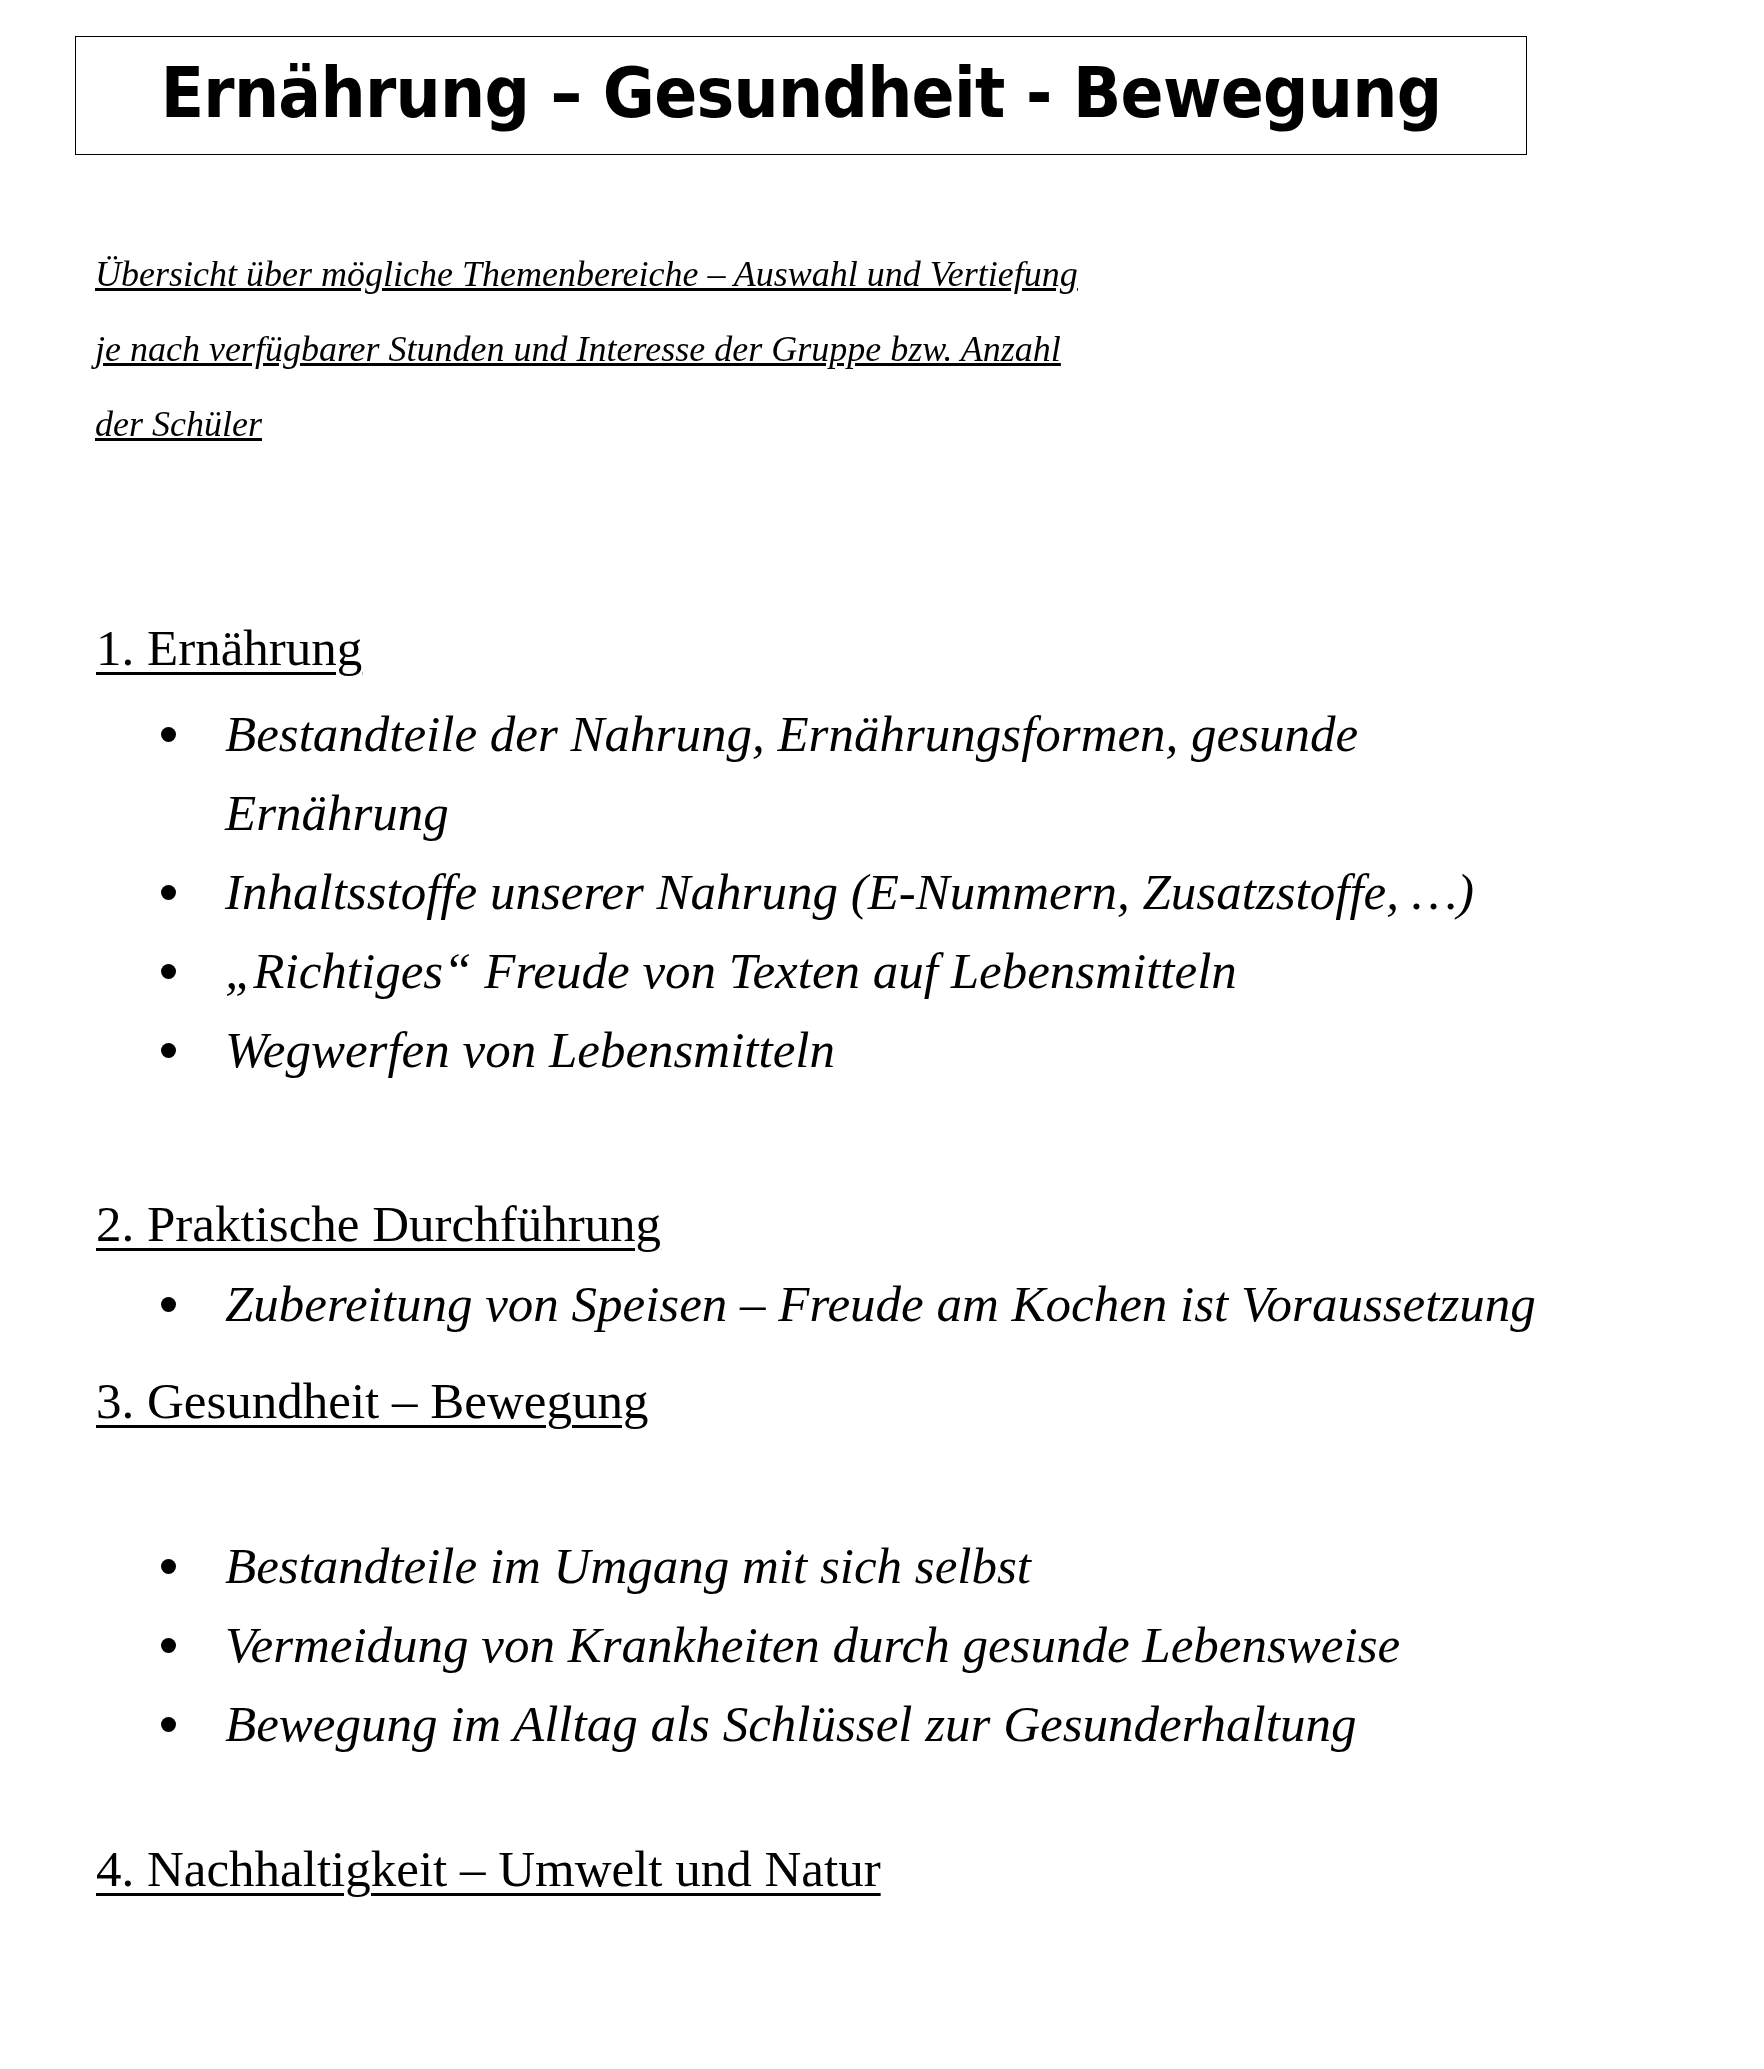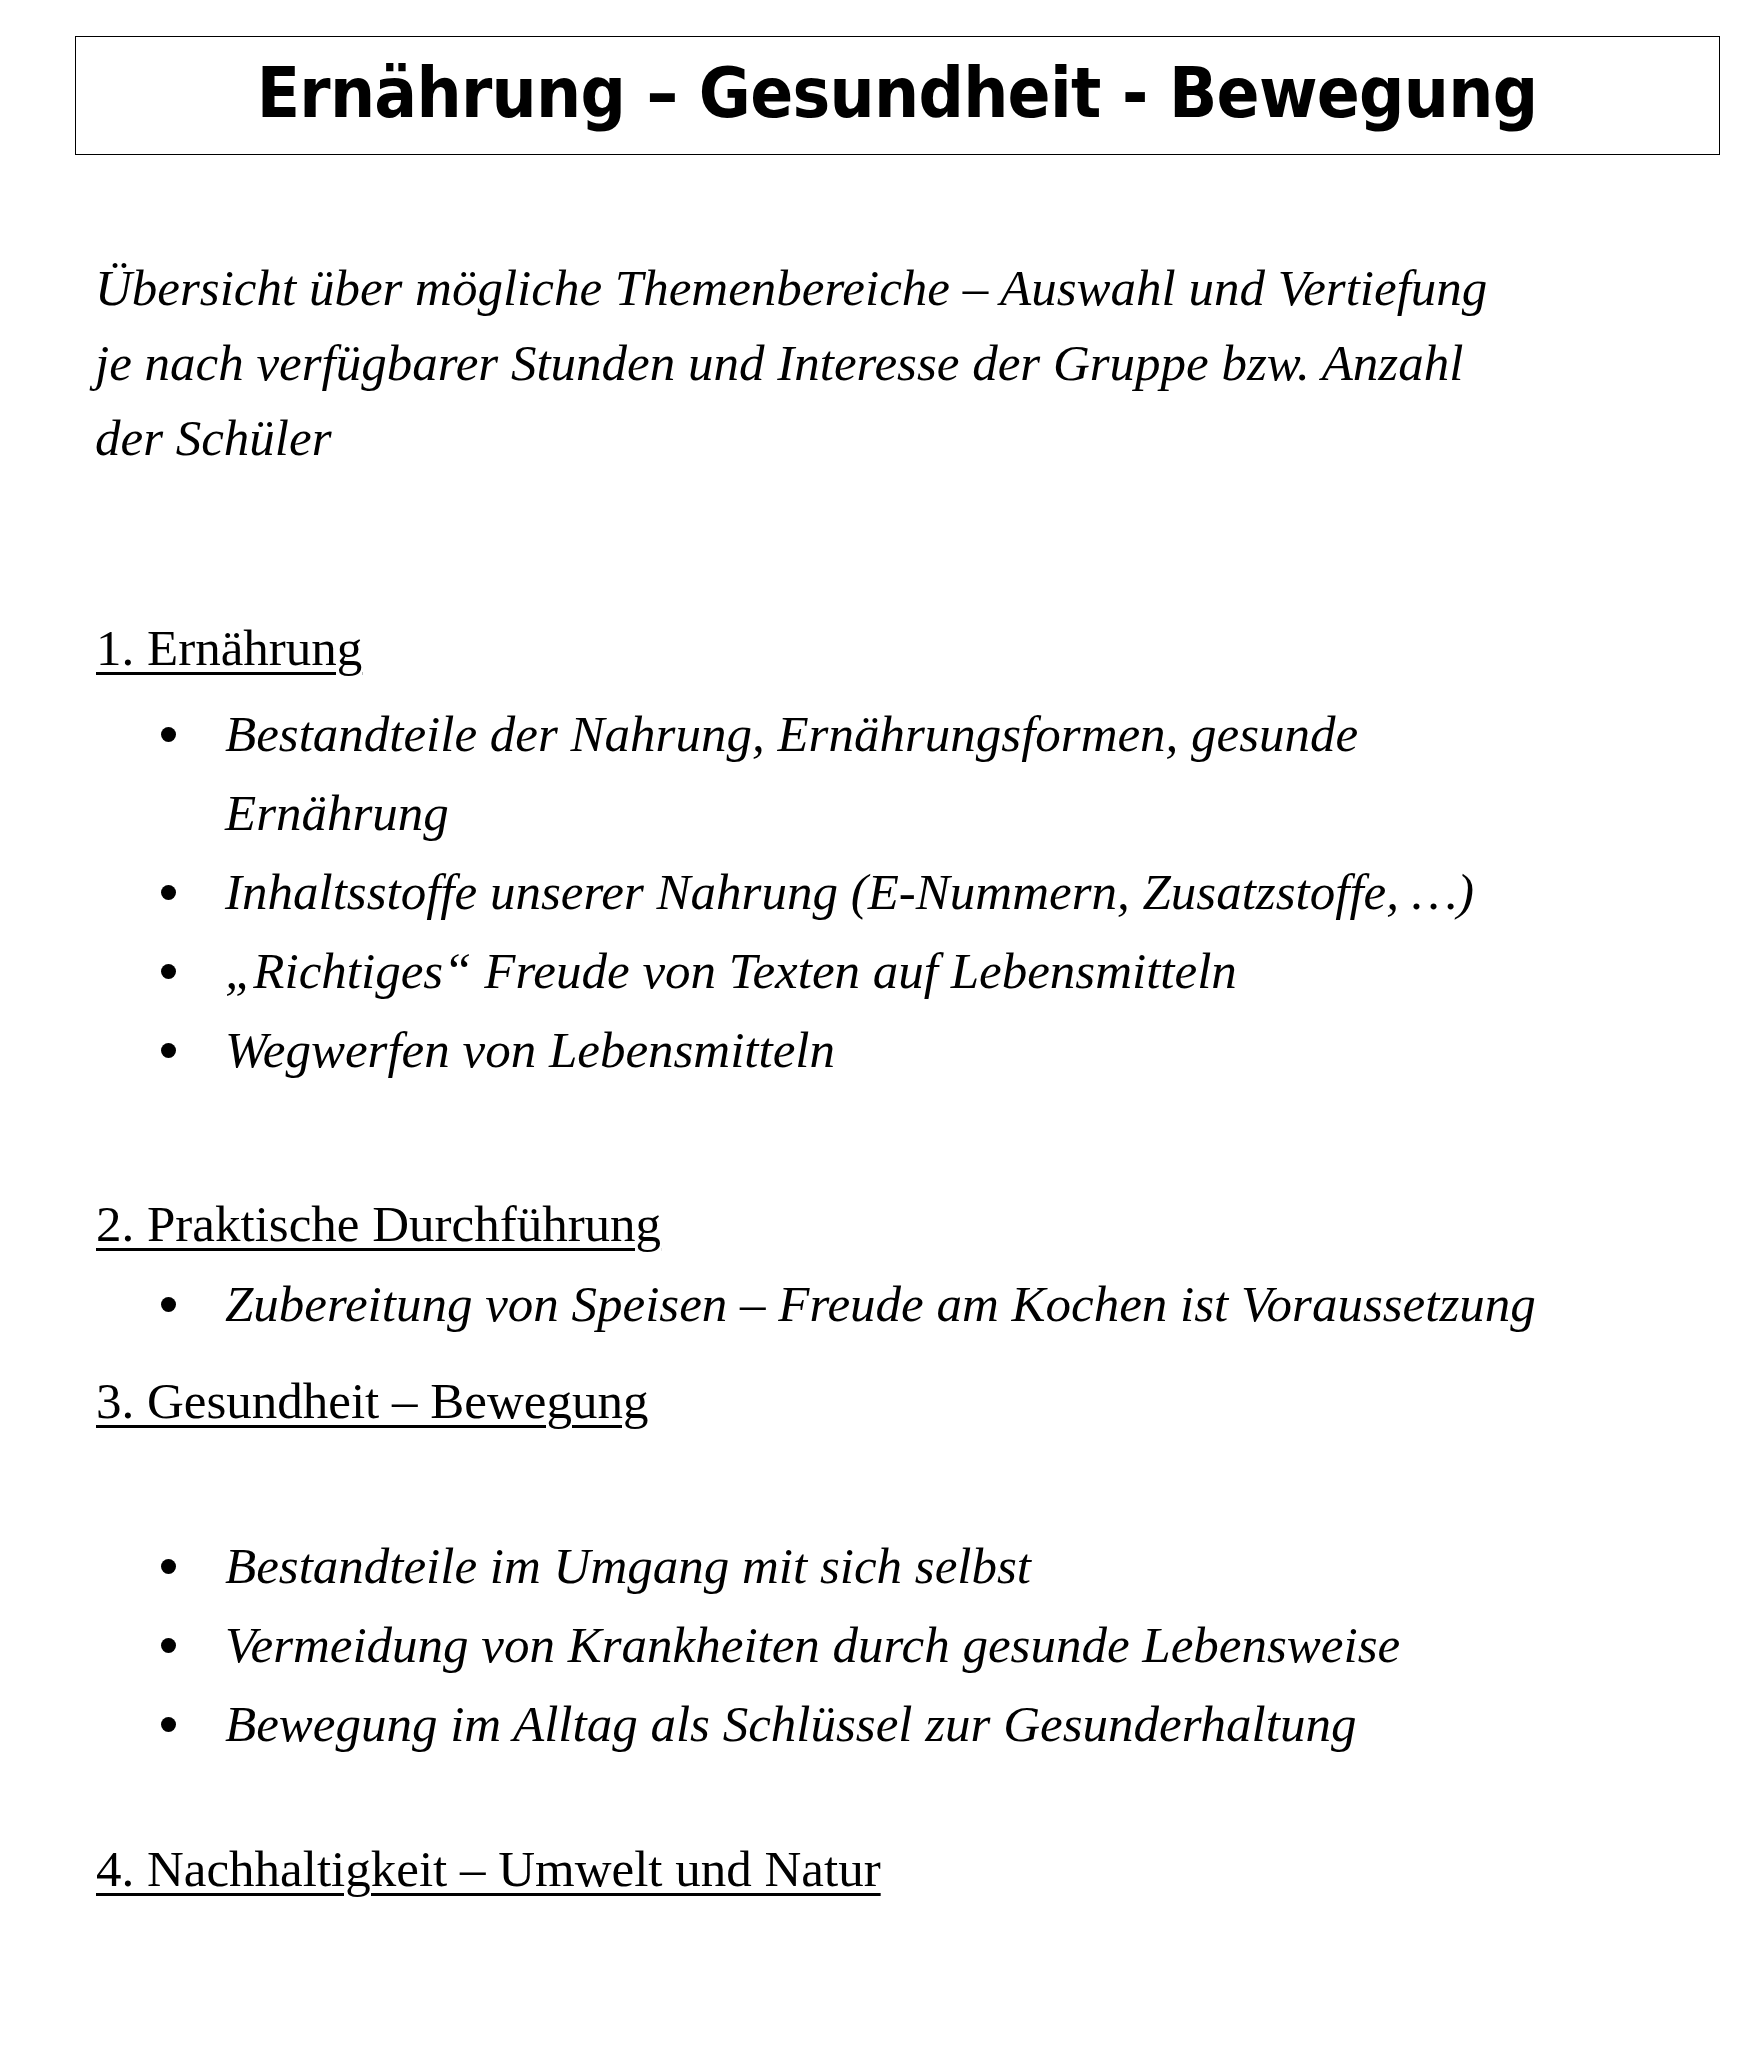--- a/index.html
+++ b/index.html
@@ -8,44 +8,45 @@
       height: 2070px;
       position: relative;
       overflow: hidden;
       color: #000000;
       font-family: "Liberation Serif", serif;
     }
     .title-box {
       position: absolute;
       left: 75px;
       top: 36px;
-      width: 1645px;
+      width: 1452px;
       height: 119px;
       border: 1.7px solid #000;
       box-sizing: border-box;
       display: flex;
       align-items: center;
       justify-content: center;
     }
     .title-text {
       font-family: "DejaVu Sans", sans-serif;
       font-weight: bold;
       font-size: 69px;
       letter-spacing: -0.8px;
       transform: scaleX(0.92);
       margin-top: -5.1px;
     }
     .intro {
       position: absolute;
       left: 95px;
-      top: 251px;
+      top: 237px;
       width: 1610px;
       font-style: italic;
-      font-size: 51px;
+      font-size: 36px;
       line-height: 75px;
+      text-decoration: underline;
     }
     .intro .line { display: block; white-space: nowrap; }
     .section-heading {
       position: absolute;
       left: 96px;
       font-size: 51px;
       line-height: 59px;
       text-decoration: underline;
       text-decoration-thickness: 2.5px;
       text-underline-offset: 6.8px;

